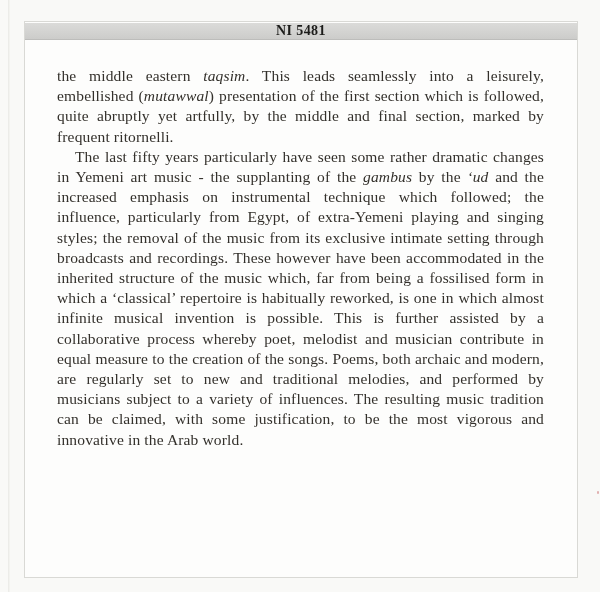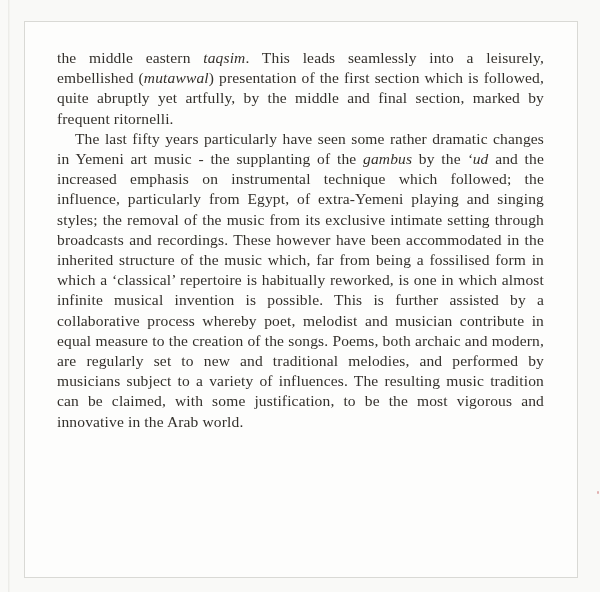--- a/index.html
+++ b/index.html
@@ -61,19 +61,22 @@
     position:absolute;left:597px;top:491px;width:2px;height:3px;
     background:#c77; border-radius:1px; opacity:.55;
   }
 </style>
 </head>
 <body>
 
 <div class="scan-edge"></div>
 
 <div class="page">
+  <div class="header-bar">
+    <span class="catalog-number">NI 5481</span>
+  </div>
   <div class="content">
       <p class="para"><span>the middle eastern </span><em>taqsim</em><span>. This leads seamlessly into a leisurely, embellished (</span><em>mutawwal</em><span>) presentation of the first section which is followed, quite abruptly yet artfully, by the middle and final section, marked by frequent ritornelli.</span></p>
       <p class="para indent"><span>The last fifty years particularly have seen some rather dramatic changes in Yemeni art music - the supplanting of the </span><em>gambus</em><span> by the </span><em>‘ud</em><span> and the increased emphasis on instrumental technique which followed; the influence, particularly from Egypt, of extra-Yemeni playing and singing styles; the removal of the music from its exclusive intimate setting through broadcasts and recordings. These however have been accommodated in the inherited structure of the music which, far from being a fossilised form in which a ‘classical’ repertoire is habitually reworked, is one in which almost infinite musical invention is possible. This is further assisted by a collaborative process whereby poet, melodist and musician contribute in equal measure to the creation of the songs. Poems, both archaic and modern, are regularly set to new and traditional melodies, and performed by musicians subject to a variety of influences. The resulting music tradition can be claimed, with some justification, to be the most vigorous and innovative in the Arab world.</span></p>
     </div>
 </div>
 
 <div class="speck"></div>
 
 </body></html>

